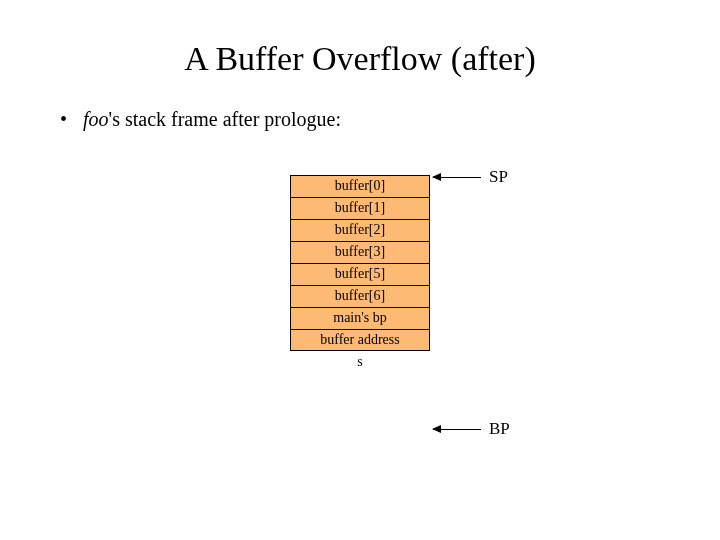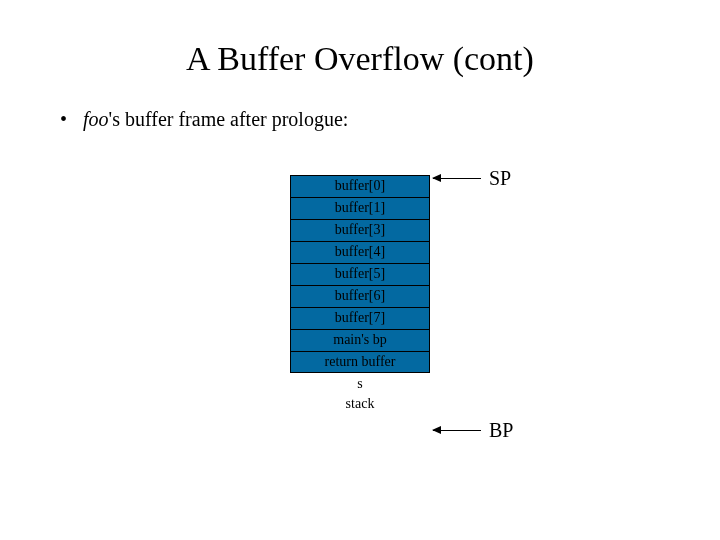--- a/index.html
+++ b/index.html
@@ -49,21 +49,21 @@
     width: 140px;
   }
   .cell {
     box-sizing: border-box;
     border: 1px solid #000;
     border-bottom: none;
     height: 22px;
     line-height: 20px;
     font-size: 14px;
     text-align: center;
-    background: #0369a1;
+    background: #fdba74;
   }
   .cell.last {
     border-bottom: 1px solid #000;
   }
   .below {
     text-align: center;
     font-size: 14px;
     line-height: 18px;
     margin-top: 2px;
   }
@@ -84,51 +84,49 @@
     content: "";
     position: absolute;
     left: -1px;
     top: -4px;
     border-top: 4.5px solid transparent;
     border-bottom: 4.5px solid transparent;
     border-right: 9px solid #000;
   }
   .arrow .lbl {
     margin-left: 8px;
-    font-size: 20px;
+    font-size: 17px;
   }
   #arrow-sp { left: 433px; top: -8px; }
   #arrow-bp { left: 433px; top: 212px; margin-top: 32px; }
 </style>
 </head>
 <body>
 
 <div class="slide">
 
-  <h1 class="title">A Buffer Overflow (cont)</h1>
+  <h1 class="title">A Buffer Overflow (after)</h1>
 
   <div class="bullet-row">
     <span class="dot">•</span>
-    <span class="foo">foo</span><span>'s buffer frame after prologue:</span>
+    <span class="foo">foo</span><span>'s stack frame after prologue:</span>
   </div>
 
   <div class="diagram">
 
     <div class="stack">
       <div class="cell">buffer[0]</div>
       <div class="cell">buffer[1]</div>
+      <div class="cell">buffer[2]</div>
       <div class="cell">buffer[3]</div>
-      <div class="cell">buffer[4]</div>
       <div class="cell">buffer[5]</div>
       <div class="cell">buffer[6]</div>
-      <div class="cell">buffer[7]</div>
       <div class="cell">main's bp</div>
-      <div class="cell last">return buffer</div>
+      <div class="cell last">buffer address</div>
       <div class="below">s</div>
-      <div class="below">stack</div>
     </div>
 
     <div id="arrow-sp" class="arrow">
       <span class="shaft"></span>
       <span class="lbl">SP</span>
     </div>
 
     <div id="arrow-bp" class="arrow">
       <span class="shaft"></span>
       <span class="lbl">BP</span>

